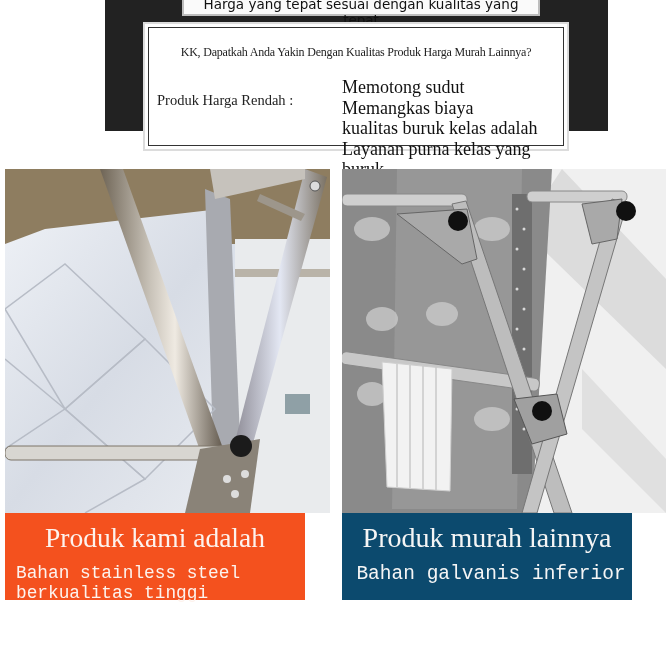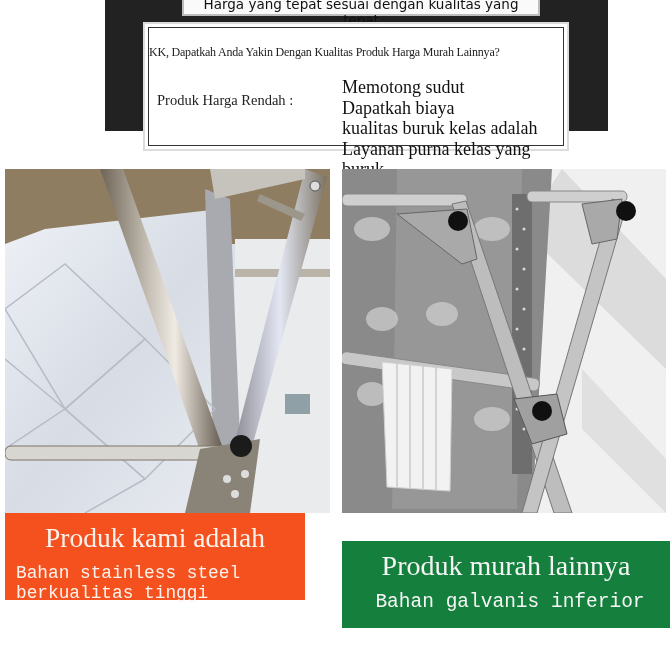--- a/index.html
+++ b/index.html
@@ -2,49 +2,49 @@
 <html><head>
 <meta charset="utf-8">
 <style>
   html, body { margin:0; padding:0; }
   body { width:670px; height:670px; background:#ffffff; position:relative; overflow:hidden; font-family:"Liberation Serif", serif; }
 
   .dark-panel { position:absolute; left:105px; top:0; width:503px; height:131px; background:#222222; }
   .top-banner { position:absolute; left:77px; top:-4px; width:358px; height:20px; background:#fafafa; border:2px solid #bdbdbd; border-top:none; box-sizing:border-box; text-align:center; font-family:"DejaVu Sans", sans-serif; font-size:13.5px; line-height:16px; color:#111; }
   .compare-box { position:absolute; left:38px; top:22px; width:426px; height:129px; background:#fff; border:2px solid #dcdcdc; box-sizing:border-box; padding:3px; }
   .compare-inner { width:100%; height:100%; border:1.5px solid #333; box-sizing:border-box; position:relative; }
-  .question { position:absolute; left:0; right:0; top:17px; text-align:left; font-size:12px; color:#222; letter-spacing:-0.2px; }
+  .question { position:absolute; left:0; right:0; top:17px; text-align:center; font-size:12px; color:#222; letter-spacing:-0.2px; }
   .label-low { position:absolute; left:8px; top:64px; font-size:14.5px; color:#222; }
   .reasons { position:absolute; left:177px; top:33px; font-size:18px; line-height:20.5px; color:#111; list-style:none; margin:16px; padding:0; }
 
   .photo { position:absolute; top:169px; height:344px; overflow:hidden; }
   .photo-left { left:5px; width:325px; background:linear-gradient(180deg,#8d7b5e 0%, #8a7a5f 18%, #d9dfe9 19%, #e7ebf2 60%, #d3d8e1 100%); }
   .photo-right { left:342px; width:324px; background:#f2f2f2; }
   .photo svg { position:absolute; left:0; top:0; width:100%; height:100%; }
 
   .caption { position:absolute; top:513px; height:87px; text-align:center; color:#fdf3ee; }
   .caption-left { left:5px; width:300px; background:#f4511e; }
-  .caption-right { left:342px; width:328px; background:#15803d; color:#f5f5f5;margin-top:28px; }
+  .caption-right { left:342px; width:290px; background:#0c4a6e; color:#f5f5f5; }
   .caption-title { position:absolute; left:0; right:0; top:9px; font-size:28px; }
   .caption-sub { position:absolute; left:8px; right:0; top:50px; font-size:19.5px;font-family:Liberation Mono, monospace; }
   .caption-left .caption-title { font-size:27.5px; }
   .caption-left .caption-sub { font-size:17.8px; text-align:left; padding-left:3px; }
 </style>
 </head>
 <body>
 
 <div class="dark-panel">
   <div class="top-banner">Harga yang tepat sesuai dengan kualitas yang tepat</div>
   <div class="compare-box">
     <div class="compare-inner">
       <div class="question">KK, Dapatkah Anda Yakin Dengan Kualitas Produk Harga Murah Lainnya?</div>
       <div class="label-low">Produk Harga Rendah :</div>
       <ul class="reasons">
         <li>Memotong sudut</li>
-        <li>Dapatkah biaya</li>
+        <li>Memangkas biaya</li>
         <li>kualitas buruk kelas adalah</li>
         <li>Layanan purna kelas yang buruk</li>
       </ul>
     </div>
   </div>
 </div>
 
 <div class="photo photo-left" aria-label="stainless steel drying rack joint with quilted blanket">
   <svg viewBox="0 0 325 344" preserveAspectRatio="none">
     <defs>

